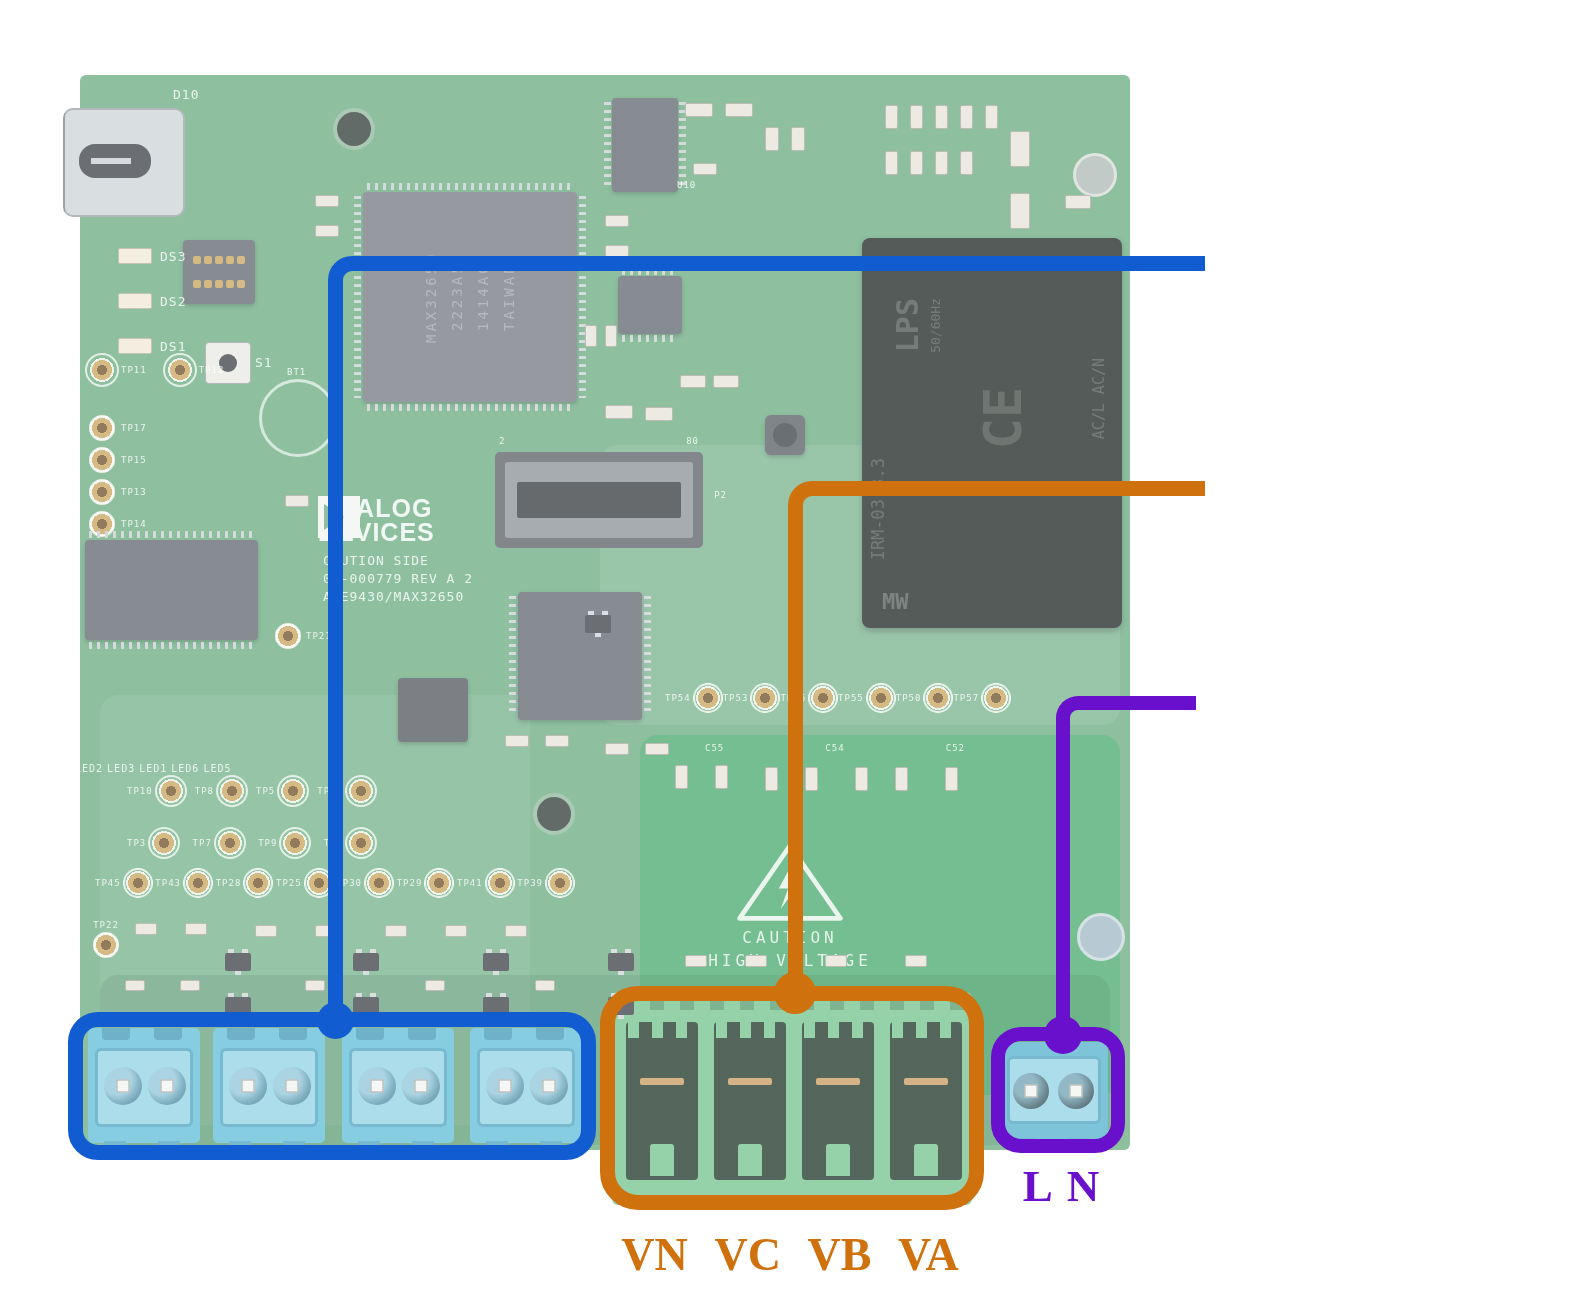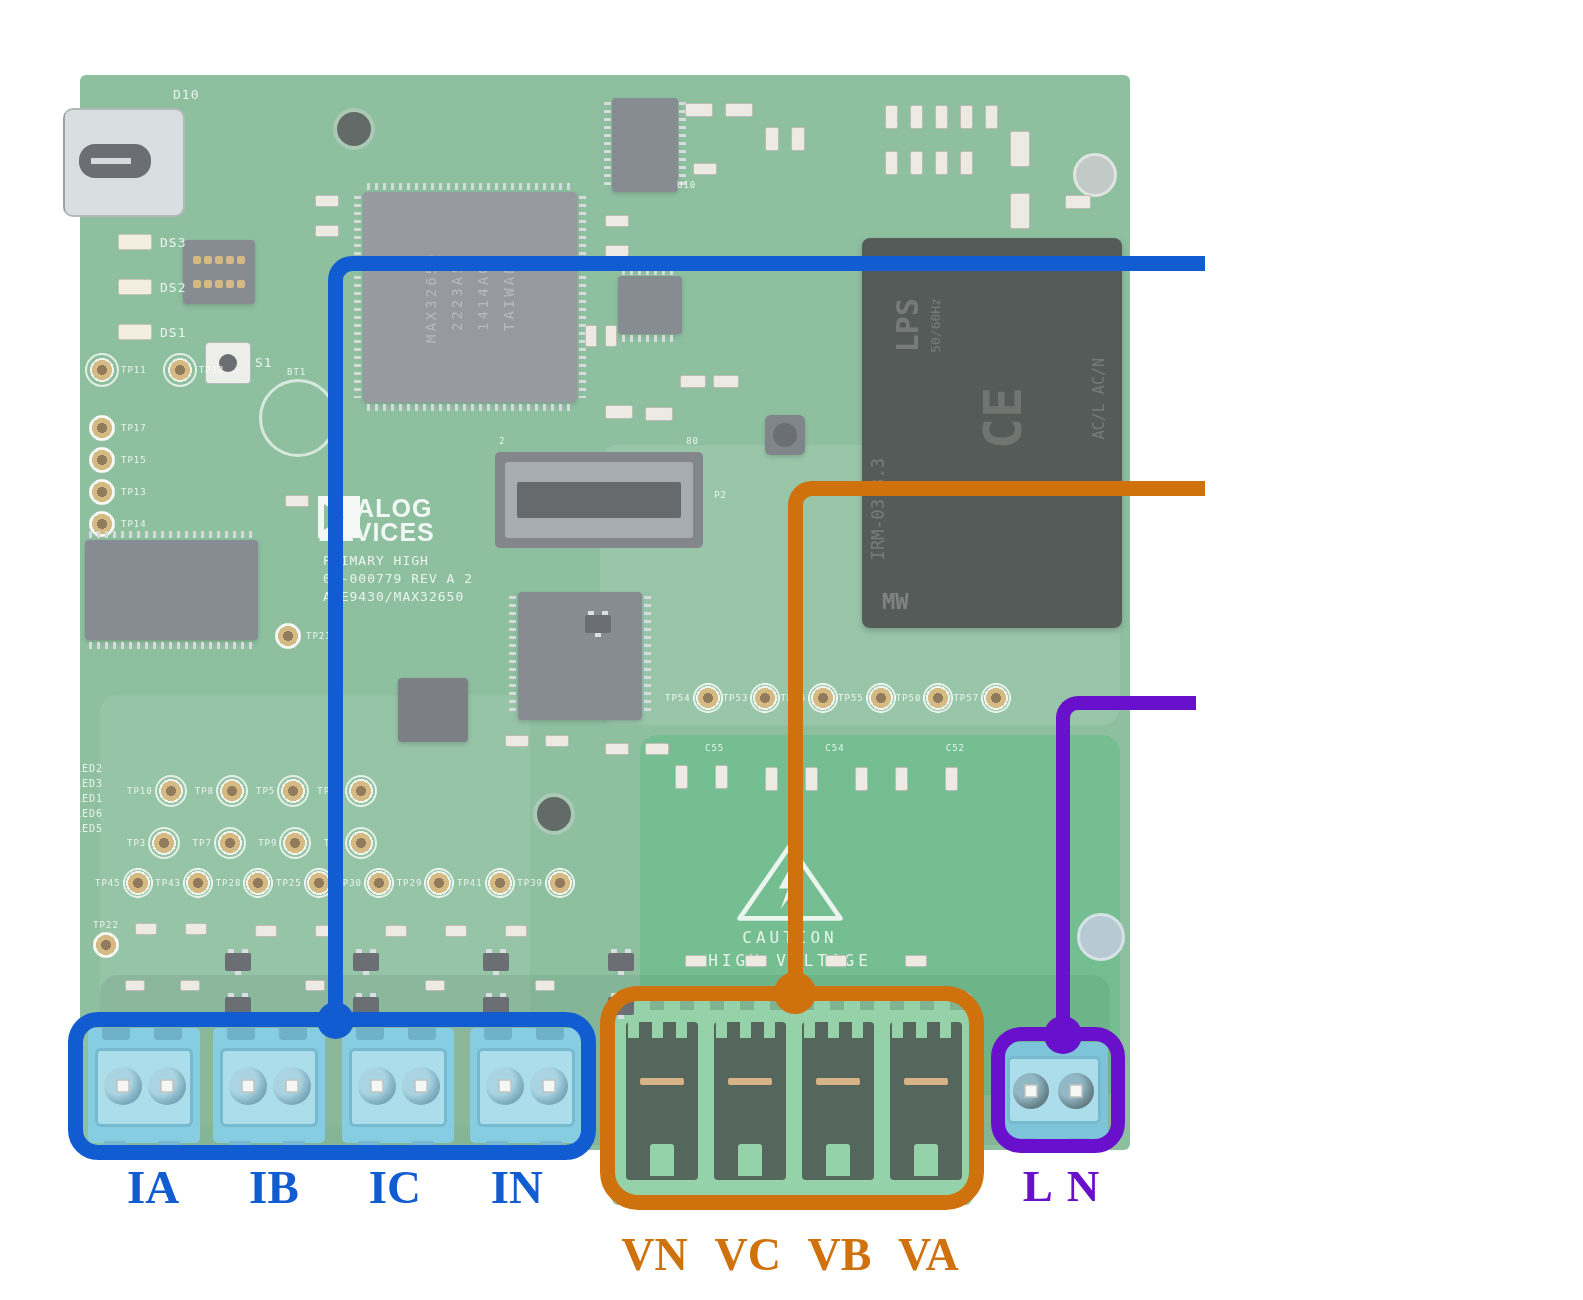--- a/index.html
+++ b/index.html
@@ -88,21 +88,21 @@
           <i style="background:#c9a35a;width:8px;height:8px;border-radius:2px;margin:auto"></i>
           <i style="background:#c9a35a;width:8px;height:8px;border-radius:2px;margin:auto"></i>
         <i style="background:#c9a35a;width:8px;height:8px;border-radius:2px;margin:auto"></i>
           <i style="background:#c9a35a;width:8px;height:8px;border-radius:2px;margin:auto"></i>
           <i style="background:#c9a35a;width:8px;height:8px;border-radius:2px;margin:auto"></i>
           <i style="background:#c9a35a;width:8px;height:8px;border-radius:2px;margin:auto"></i>
           <i style="background:#c9a35a;width:8px;height:8px;border-radius:2px;margin:auto"></i>
       </div>
     </div>
 
-    <div style="position:absolute;left:53px;top:156px;display:flex;flex-direction:column;gap:23px;">
+    <div style="position:absolute;left:53px;top:170px;display:flex;flex-direction:column;gap:23px;">
 
     <div class="ledrow">
           <span class="led"></span>
           <span class="silk">DS3</span>
         </div>
         <div class="ledrow">
           <span class="led"></span>
           <span class="silk">DS2</span>
         </div>
         <div class="ledrow">
@@ -194,35 +194,35 @@
     </div>
 
     <div style="position:absolute;left:253px;top:421px;display:flex;gap:10px;align-items:flex-start;">
       <div class="adlogo-box"></div>
       <div style="font-family:'Liberation Sans',sans-serif;font-weight:bold;color:rgba(255,255,255,0.88);font-size:25px;line-height:24px;letter-spacing:1px;">
         <div>ANALOG</div>
         <div>DEVICES</div>
       </div>
     </div>
     <div style="position:absolute;left:258px;top:478px;display:flex;flex-direction:column;gap:3px;">
-      <span class="silk" style="font-size:13px;">PRIMARY HIGH</span>
+      <span class="silk" style="font-size:13px;">CAUTION SIDE</span>
       <span class="silk" style="font-size:13px;">08-000779 REV A 2</span>
       <span class="silk" style="font-size:13px;">ADE9430/MAX32650</span>
     </div>
 
     <div style="position:absolute;left:797px;top:163px;width:260px;height:390px;background:#1C2420;border-radius:8px;box-shadow:0 3px 6px rgba(0,0,0,0.3);">
       <span class="modtxt vtext" style="left:28px;top:60px;font-size:30px;font-weight:bold;">LPS</span>
       <span class="modtxt vtext" style="left:66px;top:60px;font-size:13px;">50/60Hz</span>
       <span class="modtxt vtext" style="left:6px;top:220px;font-size:17px;">IRM-03-3.3</span>
       <span class="modtxt" style="left:110px;top:150px;font-size:52px;font-weight:bold;transform:rotate(-90deg);color:rgba(255,255,255,0.16);">CE</span>
       <span class="modtxt vtext" style="right:14px;top:120px;font-size:15px;">AC/L AC/N</span>
       <span class="modtxt" style="left:20px;bottom:14px;font-size:22px;font-weight:bold;color:rgba(255,255,255,0.25);">MW</span>
     </div>
 
-    <div style="position:absolute;left:10px;top:688px;display:flex;flex-direction:column;gap:4px;">
+    <div style="position:absolute;left:10px;top:688px;display:flex;flex-direction:row;gap:4px;">
 
     <span class="silk" style="font-size:10px;">LED2</span>
         <span class="silk" style="font-size:10px;">LED3</span>
         <span class="silk" style="font-size:10px;">LED1</span>
         <span class="silk" style="font-size:10px;">LED6</span>
         <span class="silk" style="font-size:10px;">LED5</span>
       </div>
 
     <div style="position:absolute;left:62px;top:700px;width:250px;display:flex;justify-content:space-between;">
 
@@ -487,27 +487,20 @@
       <div class="sot23" style="left: 288px; top: 922px;"></div>
       <div class="sot23" style="left: 418px; top: 922px;"></div>
       <div class="sot23" style="left: 543px; top: 922px;"></div>
       <div class="sot23" style="left: 520px; top: 540px;"></div>
       <div class="wash"></div>
   </div>
 
   <div class="anno corner" style="left:328px;top:256px;width:877px;height:766px;border-left:15px solid #125CD2;border-top:15px solid #125CD2;border-top-left-radius:24px;"></div>
   <div class="anno dot" style="left:317px;top:1002px;width:37px;height:37px;background:#125CD2;"></div>
   <div class="anno outline" style="left:68px;top:1012px;width:528px;height:148px;border:15px solid #125CD2;border-radius:30px;"></div>
-  <div class="anno pins" style="left:92px;top:1160px;width:486px;justify-content:space-around;color:#125CD2;">
-
-  <span class="pin-label">IA</span>
-      <span class="pin-label">IB</span>
-      <span class="pin-label">IC</span>
-      <span class="pin-label">IN</span>
-    </div>
 
   <div class="anno corner" style="left:788px;top:481px;width:417px;height:513px;border-left:15px solid #CF710D;border-top:15px solid #CF710D;border-top-left-radius:24px;"></div>
   <div class="anno dot" style="left:774px;top:972px;width:42px;height:42px;background:#CF710D;"></div>
   <div class="anno outline" style="left:600px;top:986px;width:384px;height:224px;border:15px solid #CF710D;border-radius:38px;"></div>
   <div class="anno pins" style="left:608px;top:1228px;width:364px;justify-content:space-around;color:#CF710D;font-size:46px;">
 
   <span class="pin-label">VN</span>
       <span class="pin-label">VC</span>
       <span class="pin-label">VB</span>
       <span class="pin-label">VA</span>

